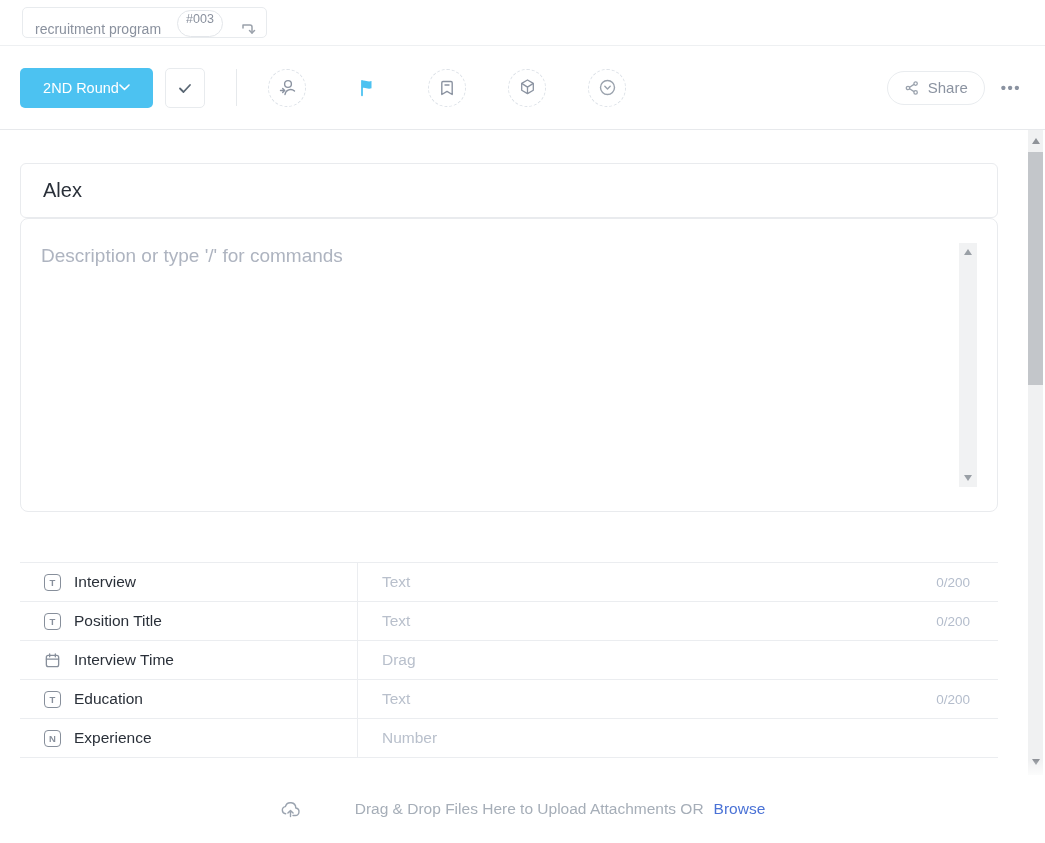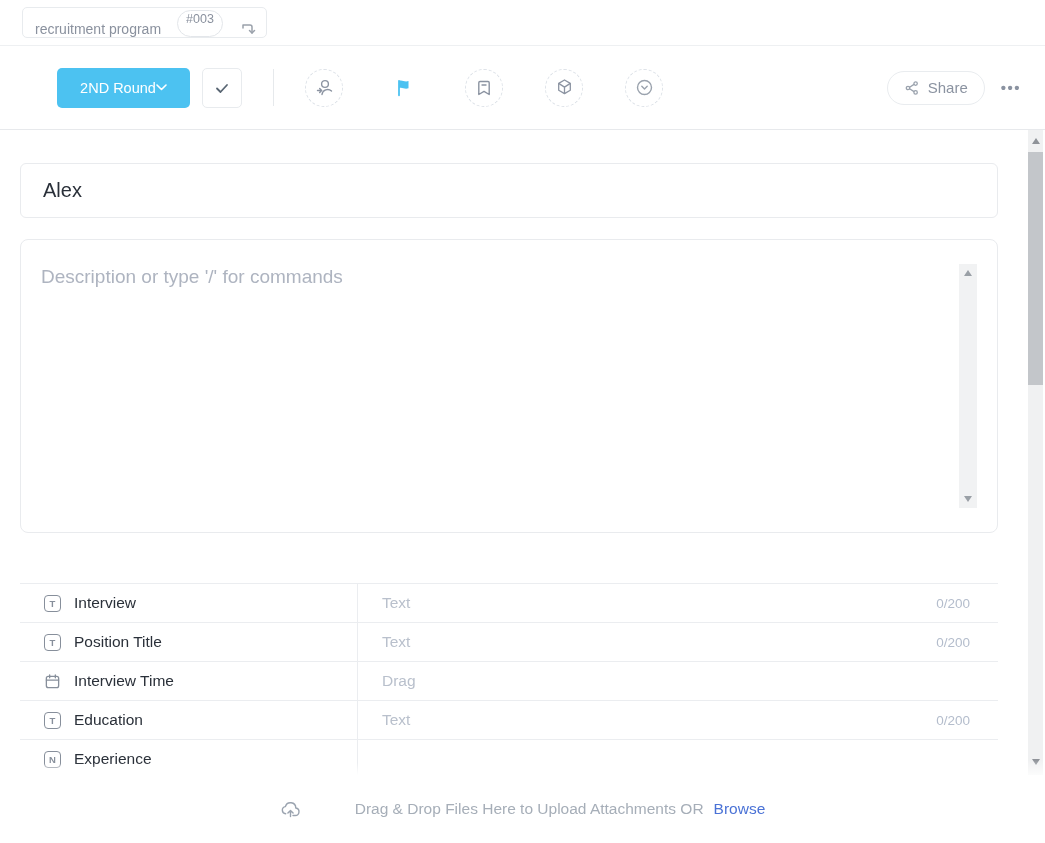--- a/index.html
+++ b/index.html
@@ -15,42 +15,42 @@
   .crumb-name { font-size:14px; color:#8a919e; }
   .task-id { font-size:12.5px; color:#8a919e; border:1px solid #e3e6ea;
     border-radius:20px; padding:1px 8px 10px; }
   .crumb svg { display:block; }
 
   
   .toolbar { height:84px; display:flex; align-items:center; padding-left:20px;
     border-bottom:1px solid #e7e9ec; background:#fff; }
   .status-btn { height:40px; min-width:133px; border:none; border-radius:5px;
     color:#fff; font-size:14.5px; font-family:inherit; display:flex; align-items:center;
-    justify-content:center; gap:0; padding:0 14px; cursor:pointer;margin-left:37px; }
+    justify-content:center; gap:0; padding:0 14px; cursor:pointer; }
   .check-btn { width:40px; height:40px; margin-left:12px; background:#fff;
     border:1px solid #e8ebee; border-radius:5px; display:flex; align-items:center;
     justify-content:center; cursor:pointer; }
   .vdiv { width:1px; height:37px; background:#e6e9ec; margin:0 31px 0 31px; }
   .tool-ico { width:38px; height:38px; border-radius:50%; background:#fff; border:none;
     display:flex; align-items:center; justify-content:center; cursor:pointer;
     margin-right:42px; }
   .tool-ico.dashed { border:1px dashed #dde2e8; }
   .spacer { flex:1; }
   .share-btn { height:34px; display:flex; align-items:center; gap:8px;
     border:1px solid #e9ecef; border-radius:17px; background:#fff; padding:0 16px;
     color:#8b93a1; font-size:15px; font-family:inherit; cursor:pointer; }
   .more-btn { border:none; background:none; color:#8b93a1; font-size:15px;
     letter-spacing:1.5px; font-weight:bold; margin:0 24px 0 16px; cursor:pointer; }
 
   
   .viewport { position:relative; height:645px; overflow:hidden; padding:0 47px 0 20px; }
   .title-box { margin-top:33px; height:55px; border:1px solid #e9ebee; border-radius:6px;
     display:flex; align-items:center; padding-left:22px; }
   .title-text { font-size:20px; color:#2a3039; }
-  .desc-box { position:relative; margin-top:21px; height:294px;
+  .desc-box { position:relative; height:294px;
     border:1px solid #e9ebee; border-radius:8px; }
   .desc-ph { position:absolute; top:26px; left:20px; font-size:19px; color:#aeb4c0; }
   .inner-sb { position:absolute; top:24px; bottom:24px; right:20px; width:18px;
     background:#f1f2f3; display:flex; flex-direction:column; align-items:center;
     justify-content:space-between; padding:6px 0; }
   .tri-up { width:0; height:0; border-left:4.5px solid transparent;
     border-right:4.5px solid transparent; border-bottom:6px solid #9aa0a6; }
   .tri-down { width:0; height:0; border-left:4.5px solid transparent;
     border-right:4.5px solid transparent; border-top:6px solid #9aa0a6; }
 
@@ -233,20 +233,24 @@
       <span class="fcounter">0/200</span>
     </div>
   </div>
 
   <div class="frow">
     <div class="fcell-label">
       <span class="ficon-letter">N</span>
 
       <span class="flabel">Experience</span>
     </div>
+    <div class="fcell-value">
+      <span class="fvalue">Number</span>
+      <span class="fcounter"></span>
+    </div>
   </div>
 </div>
 
   <div class="fade"></div>
 </div>
 
 <div class="page-sb">
   <div class="tri-up"></div>
   <div class="sb-thumb"></div>
   <div class="tri-down"></div>

